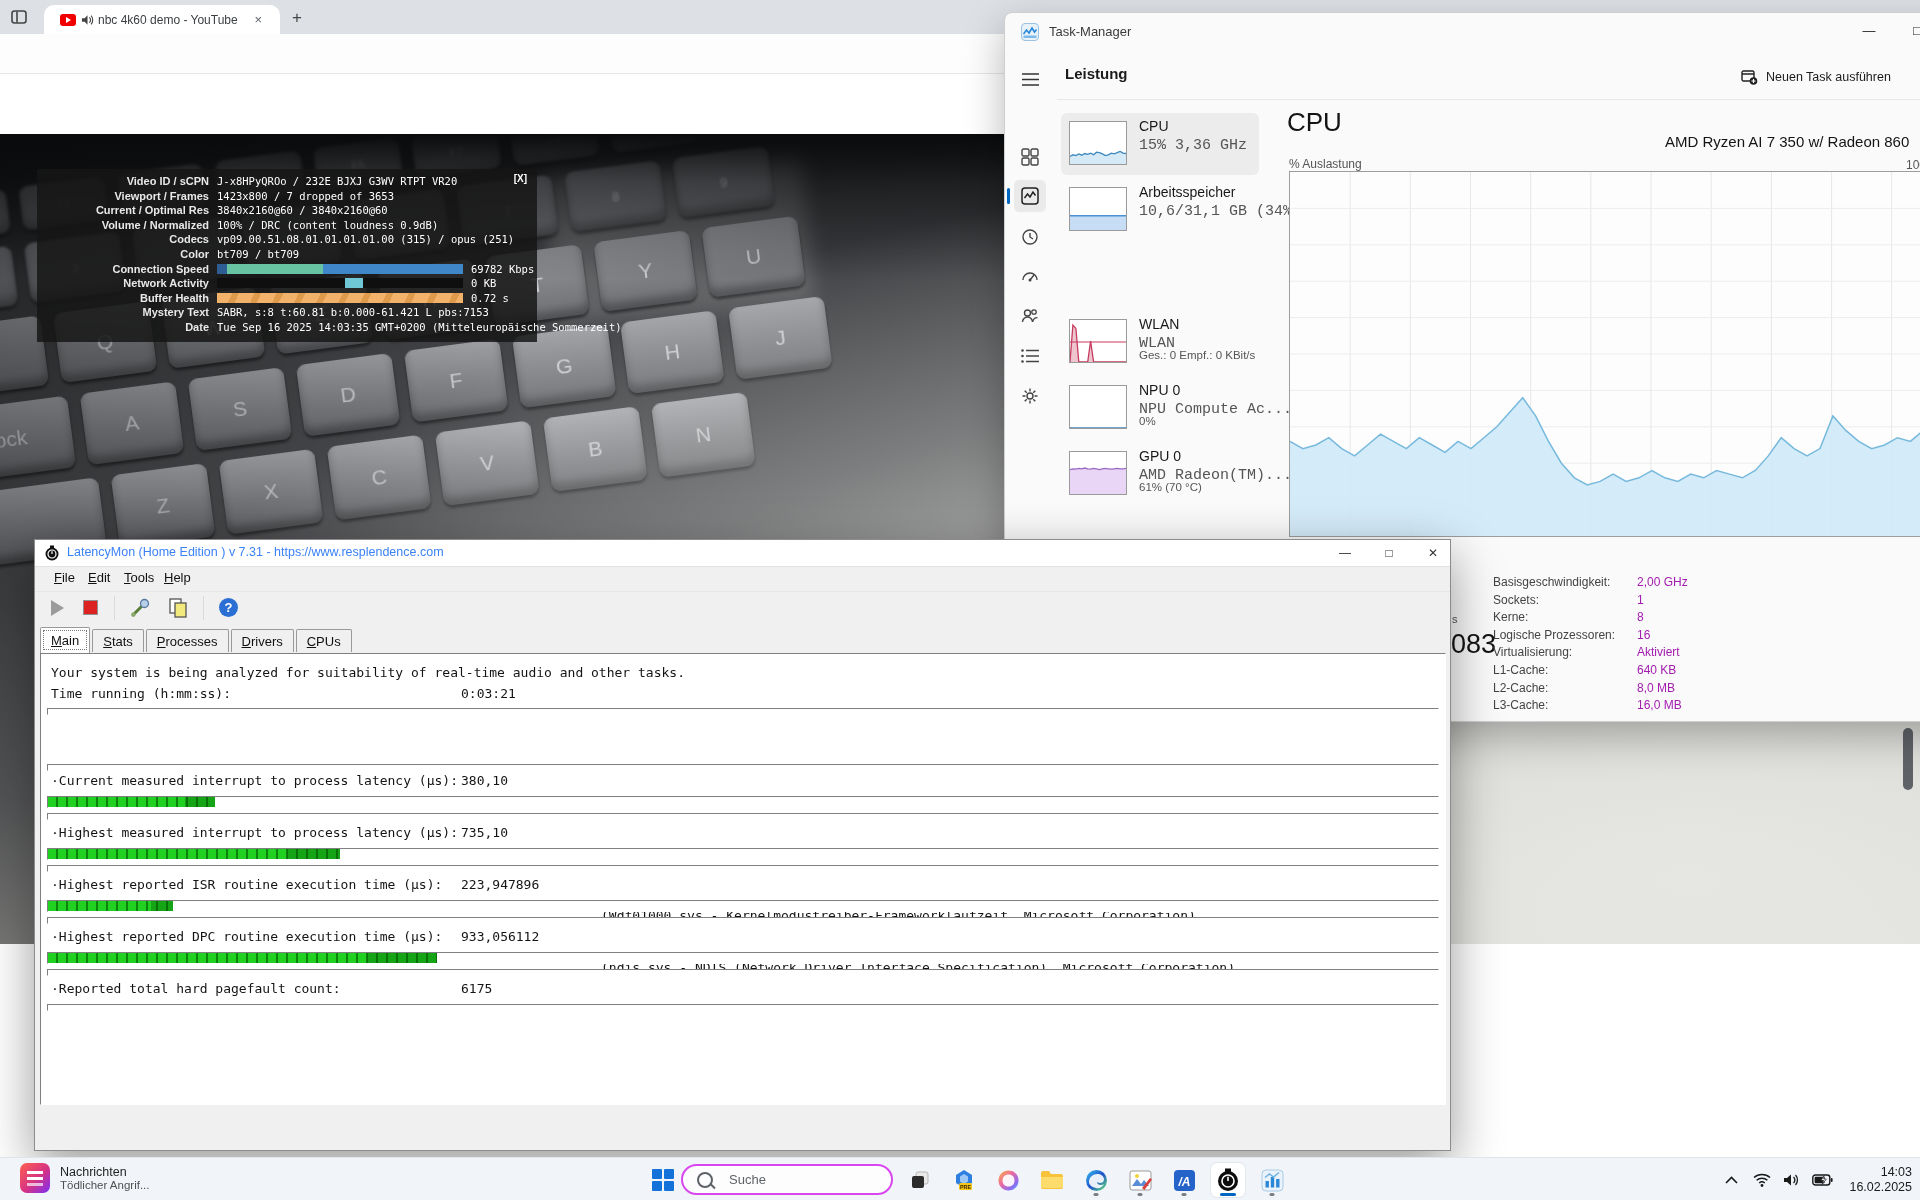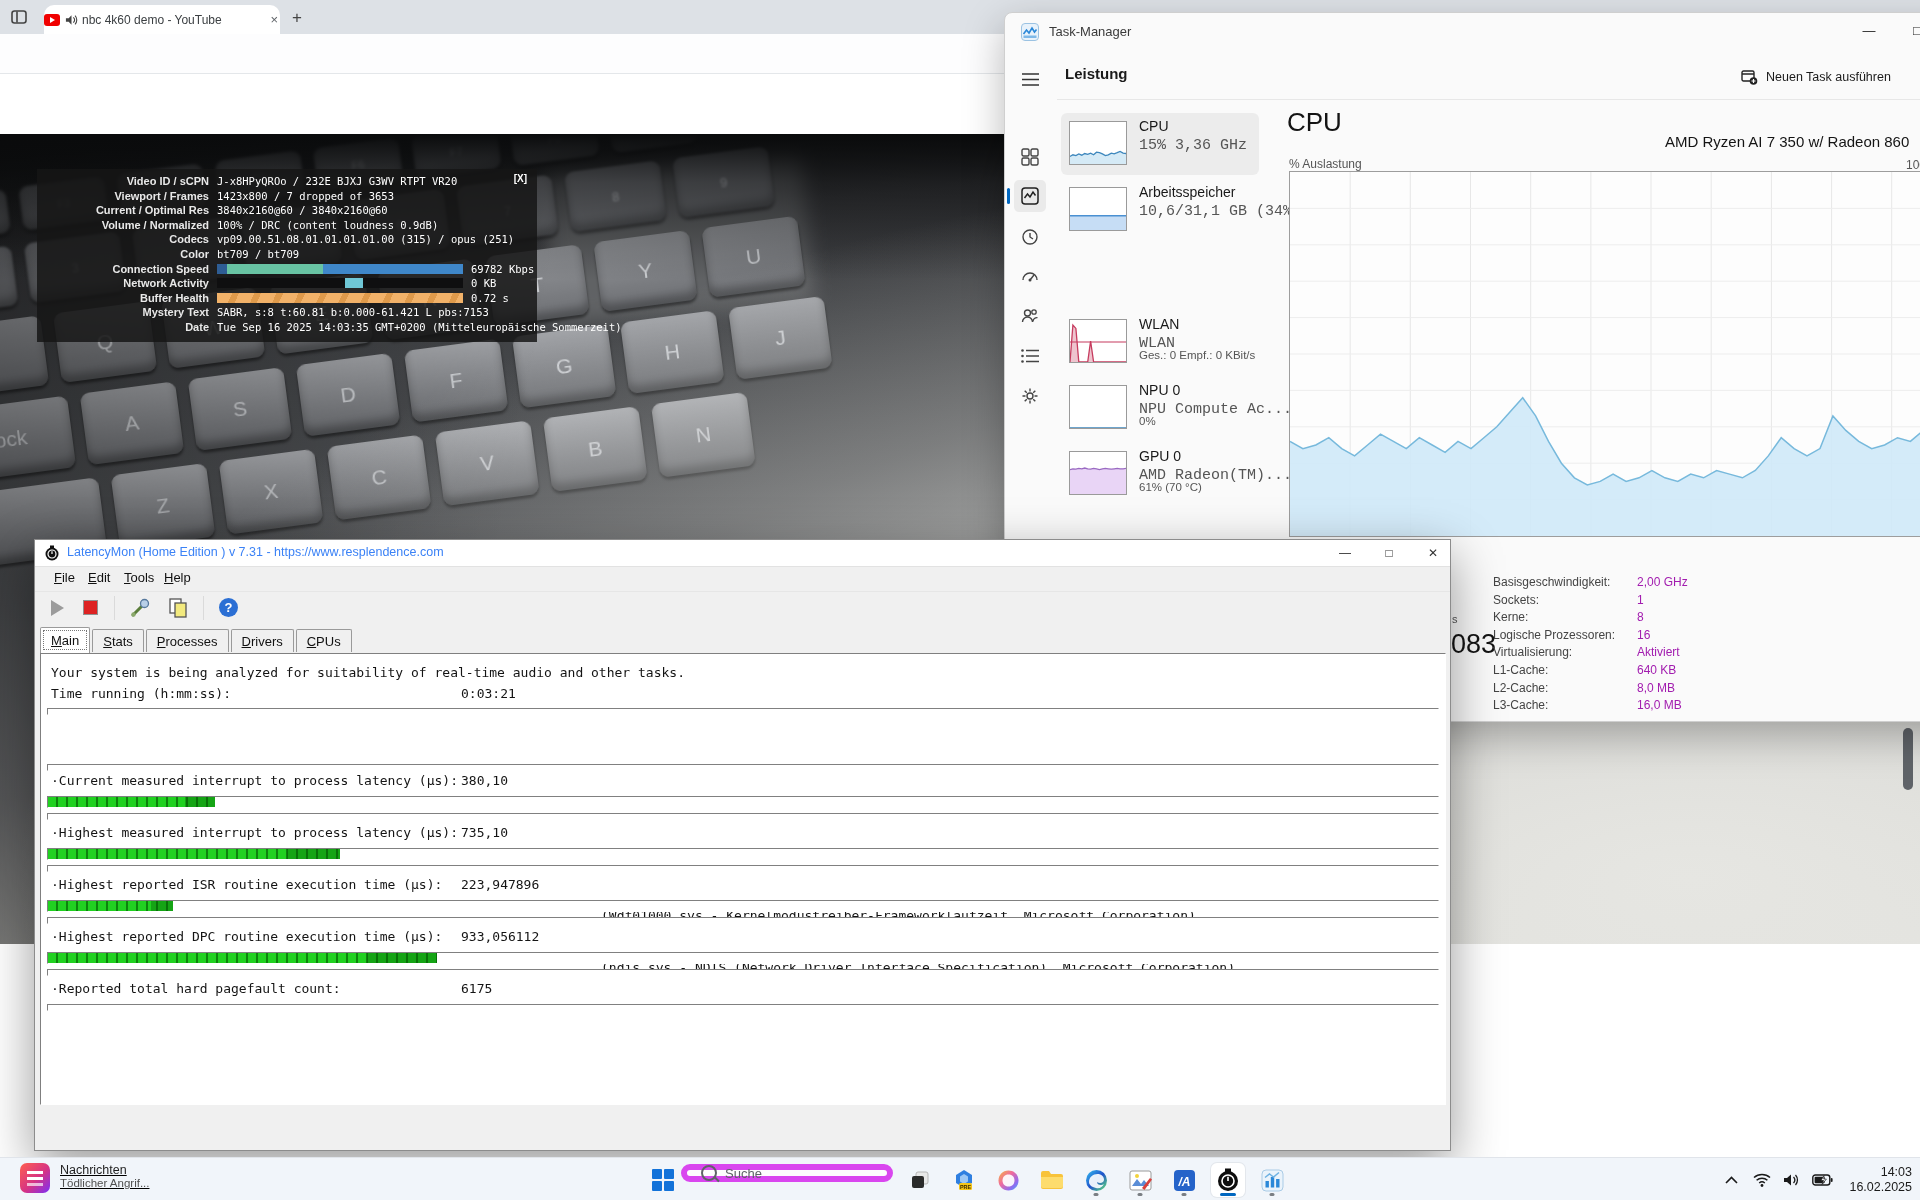--- a/index.html
+++ b/index.html
@@ -6,21 +6,21 @@
   body{width:1920px;height:1200px;overflow:hidden;position:relative;
        font-family:"Liberation Sans",sans-serif;background:#fff;}
   .abs{position:absolute;}
   svg{display:block;}
 
   
   #browser{position:absolute;inset:0;background:#fff;}
   #tabstrip{position:absolute;left:0;top:0;width:1920px;height:34px;background:#dde1e6;}
   #tab-search-btn{position:absolute;left:10px;top:8px;width:22px;height:20px;border-radius:4px;}
   #tab{position:absolute;left:44px;top:5px;width:236px;height:29px;background:#fff;
-       border-radius:10px 10px 0 0;display:flex;align-items:center;padding:0 0;box-sizing:border-box;justify-content:space-between;}
+       border-radius:10px 10px 0 0;display:flex;align-items:center;padding:0 16px;box-sizing:border-box;justify-content:space-between;}
   .yt-favicon{width:16px;height:12px;background:#f00000;border-radius:3px;position:relative;flex:0 0 auto;}
   .yt-favicon::after{content:"";position:absolute;left:6px;top:3px;border-left:5px solid #fff;
        border-top:3px solid transparent;border-bottom:3px solid transparent;}
   #tab-title{font-size:12px;color:#3c4043;white-space:nowrap;overflow:hidden;flex:1;margin:0 4px;}
   #tab-close{font-size:13px;color:#5f6368;padding:0 2px;}
   #newtab-btn{position:absolute;left:292px;top:8px;font-size:17px;color:#444;}
   #addrbar{position:absolute;left:0;top:34px;width:1920px;height:40px;background:#fdfdfe;
        border-bottom:1px solid #e4e7ea;box-sizing:border-box;}
   .nav-ic{position:absolute;top:44px;font-size:17px;color:#5f6368;}
   #url-pill{position:absolute;left:76px;top:41px;width:1830px;height:27px;border-radius:14px;
@@ -128,32 +128,32 @@
   .mextra{position:absolute;left:560px;white-space:nowrap;margin-top:31px;}
   .green{color:#1e8b1e;}
   .ltrack{position:absolute;left:6px;width:1392px;background:#fff;border:1px solid;
       border-color:#808080 #fff #fff #808080;box-sizing:border-box;}
   .lfill{height:100%;background:repeating-linear-gradient(90deg,#21d121 0 8px,#0e820e 8px 10px);position:relative;}
   .lfill::after{content:"";position:absolute;right:0;top:0;bottom:0;width:18%;background:rgba(0,80,0,.35);}
 
   
   #taskbar{position:absolute;left:0;top:1157px;width:1920px;height:43px;background:#f1f5fa;
       border-top:1px solid #e0e4ea;box-sizing:border-box;z-index:30;}
-  #news{position:absolute;left:20px;top:5px;display:flex;align-items:flex-start;text-decoration:underline;}
+  #news{position:absolute;left:20px;top:5px;display:flex;align-items:center;}
   #news-icon{width:30px;height:30px;border-radius:7px;background:linear-gradient(135deg,#ff5f4e,#d63384 55%,#7b2ff7);position:relative;}
   #news-icon::after{content:"";position:absolute;left:7px;top:8px;width:16px;height:3px;background:#fff;
       box-shadow:0 6px 0 #fff,0 12px 0 #ffffffaa;}
   #news-title{font-size:12.5px;color:#1f1f1f;}
   #news-sub{font-size:11.5px;color:#505050;}
   .tb-slot{position:absolute;top:5px;width:34px;height:34px;border-radius:6px;display:flex;align-items:center;justify-content:center;}
   .tb-slot.active{background:#fff;box-shadow:0 0 0 1px #e3e7ec;}
   .run-dot{position:absolute;bottom:1px;left:50%;transform:translateX(-50%);width:5px;height:3px;border-radius:2px;background:#7a7e83;}
   .run-bar{position:absolute;bottom:1px;left:50%;transform:translateX(-50%);width:16px;height:3px;border-radius:2px;background:#0067c0;}
-  #tb-search{position:absolute;left:681px;top:6px;width:212px;height:18px;border-radius:16px;background:#fdfdfd;
-      border:6px solid #d946ef;display:flex;align-items:center;box-sizing:border-box;}
+  #tb-search{position:absolute;left:681px;top:6px;width:212px;height:31px;border-radius:16px;background:#fdfdfd;
+      border:2px solid #d946ef;display:flex;align-items:center;box-sizing:border-box;gap:8px;}
   #tb-search-text{font-size:13px;color:#5f6368;margin-left:8px;}
   .mag{width:12px;height:12px;border:2px solid #5f6368;border-radius:50%;position:relative;margin-left:14px;}
   .mag::after{content:"";position:absolute;left:10px;top:11px;width:7px;height:2px;background:#5f6368;transform:rotate(45deg);}
   #tray{position:absolute;right:0;top:0;height:43px;display:flex;align-items:center;}
   #clock{text-align:right;font-size:12.5px;color:#1b1b1b;line-height:15px;margin:0 8px 0 10px;}
   .winlogo{width:22px;height:22px;display:grid;grid-template-columns:10px 10px;grid-template-rows:10px 10px;gap:2px;}
   .winlogo i{background:#1272d9;border-radius:1px;}
 </style>
 </head>
 <body>

